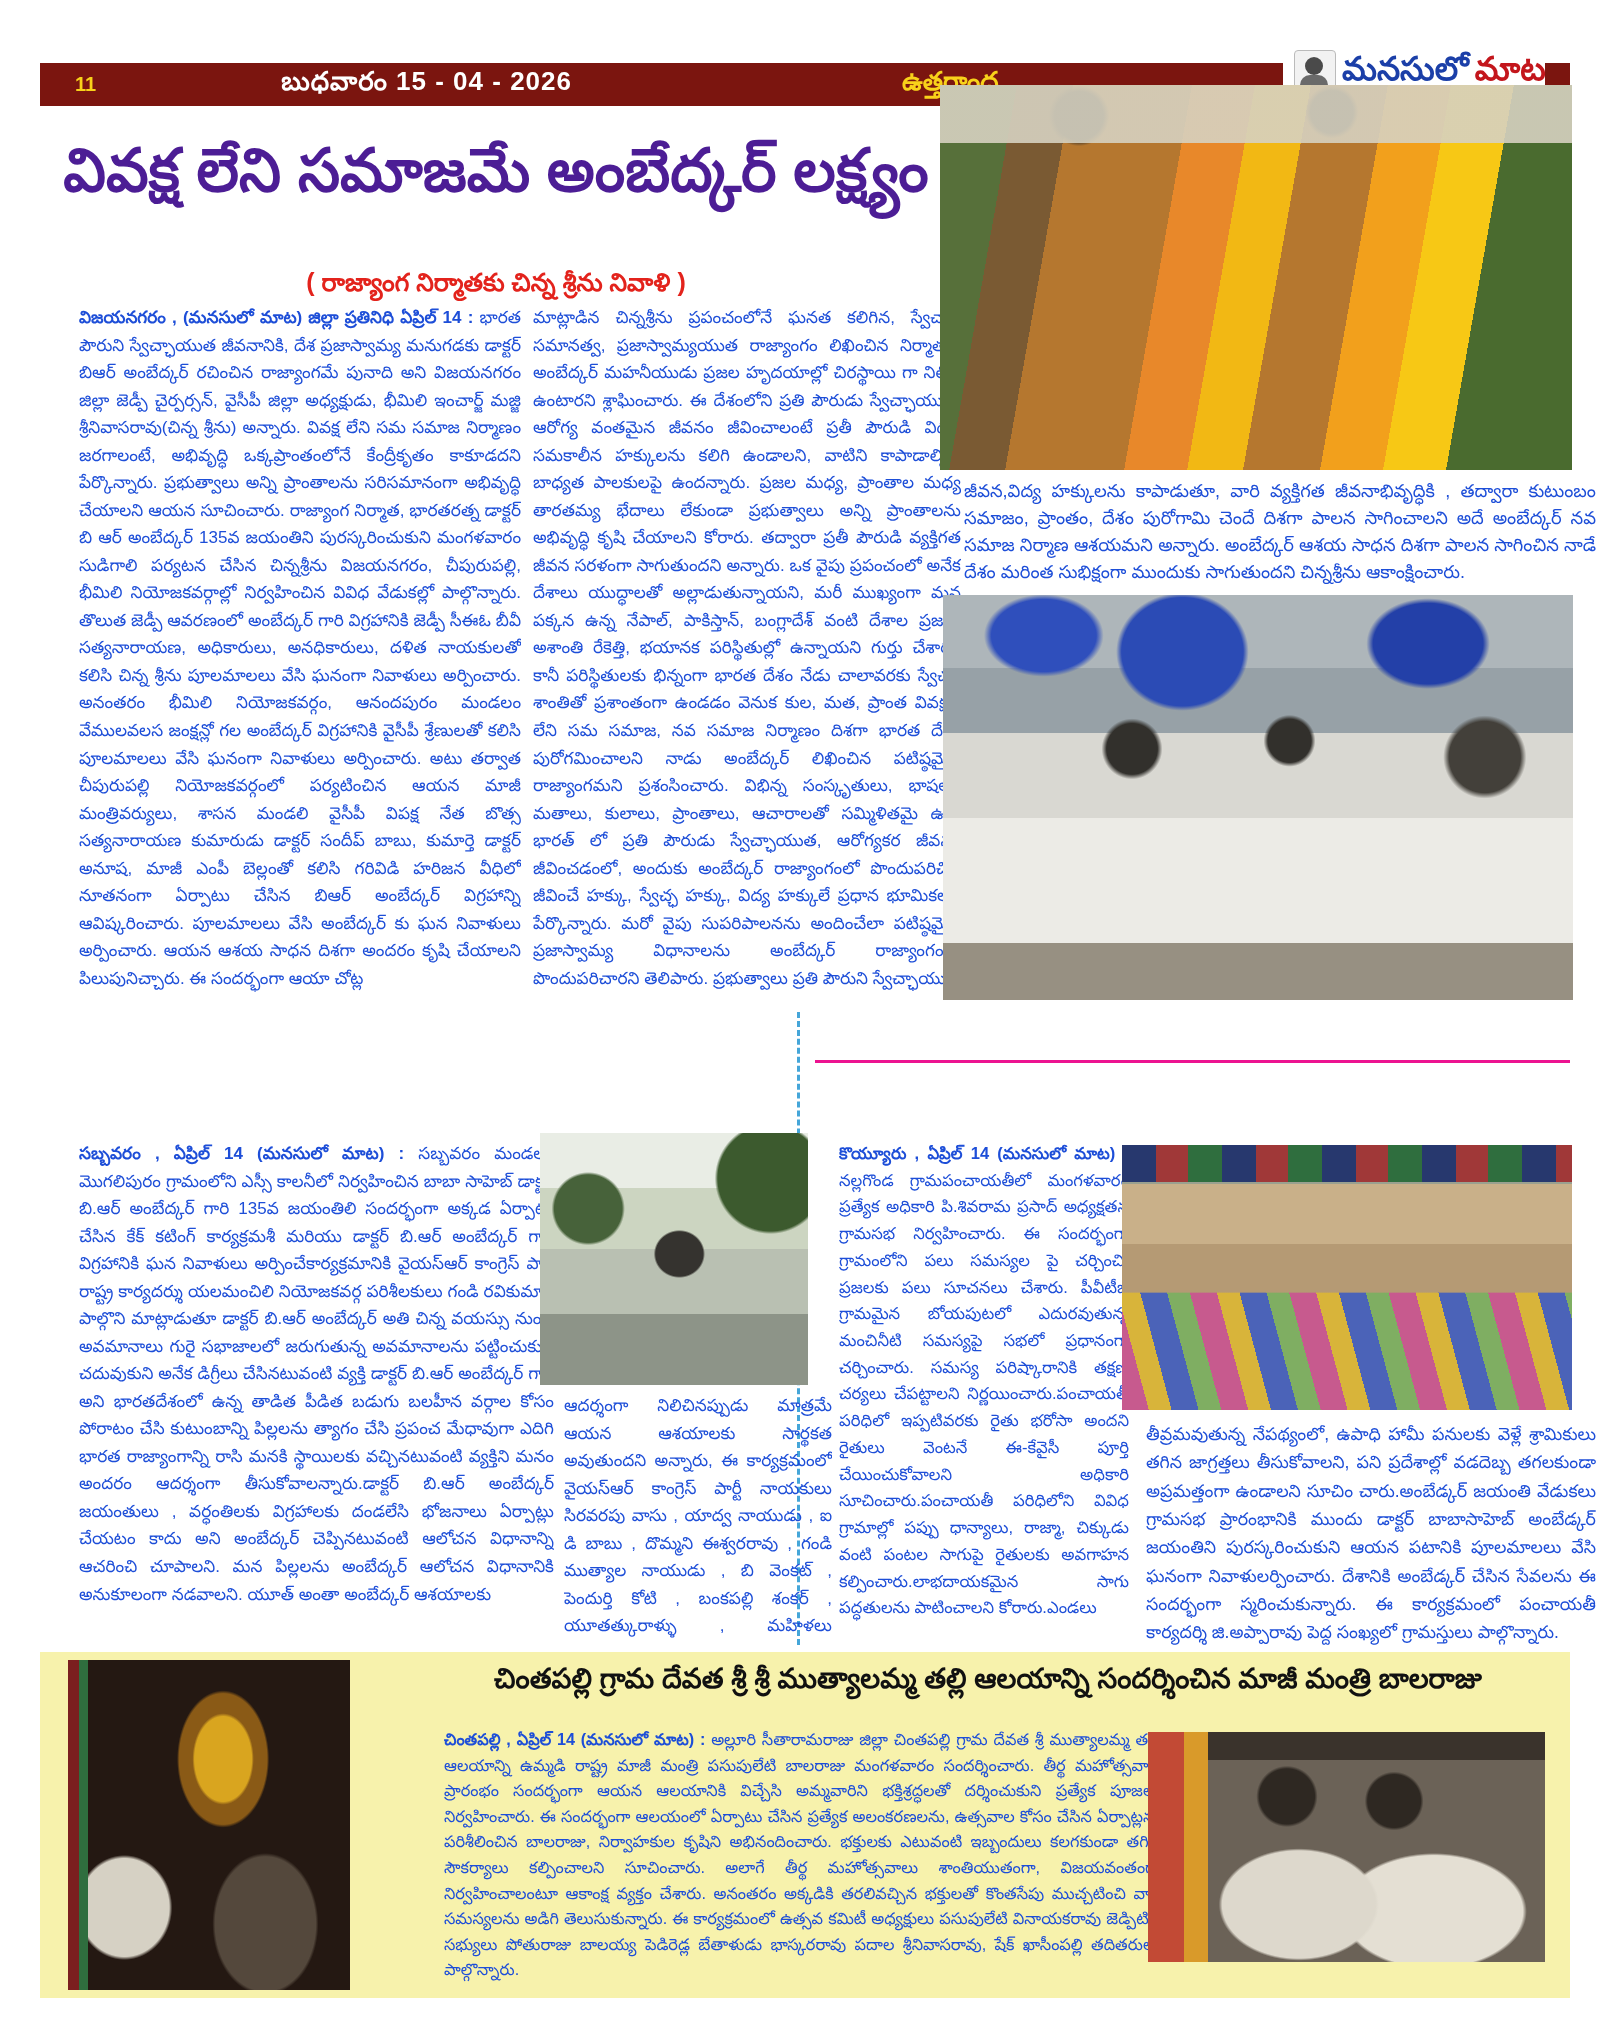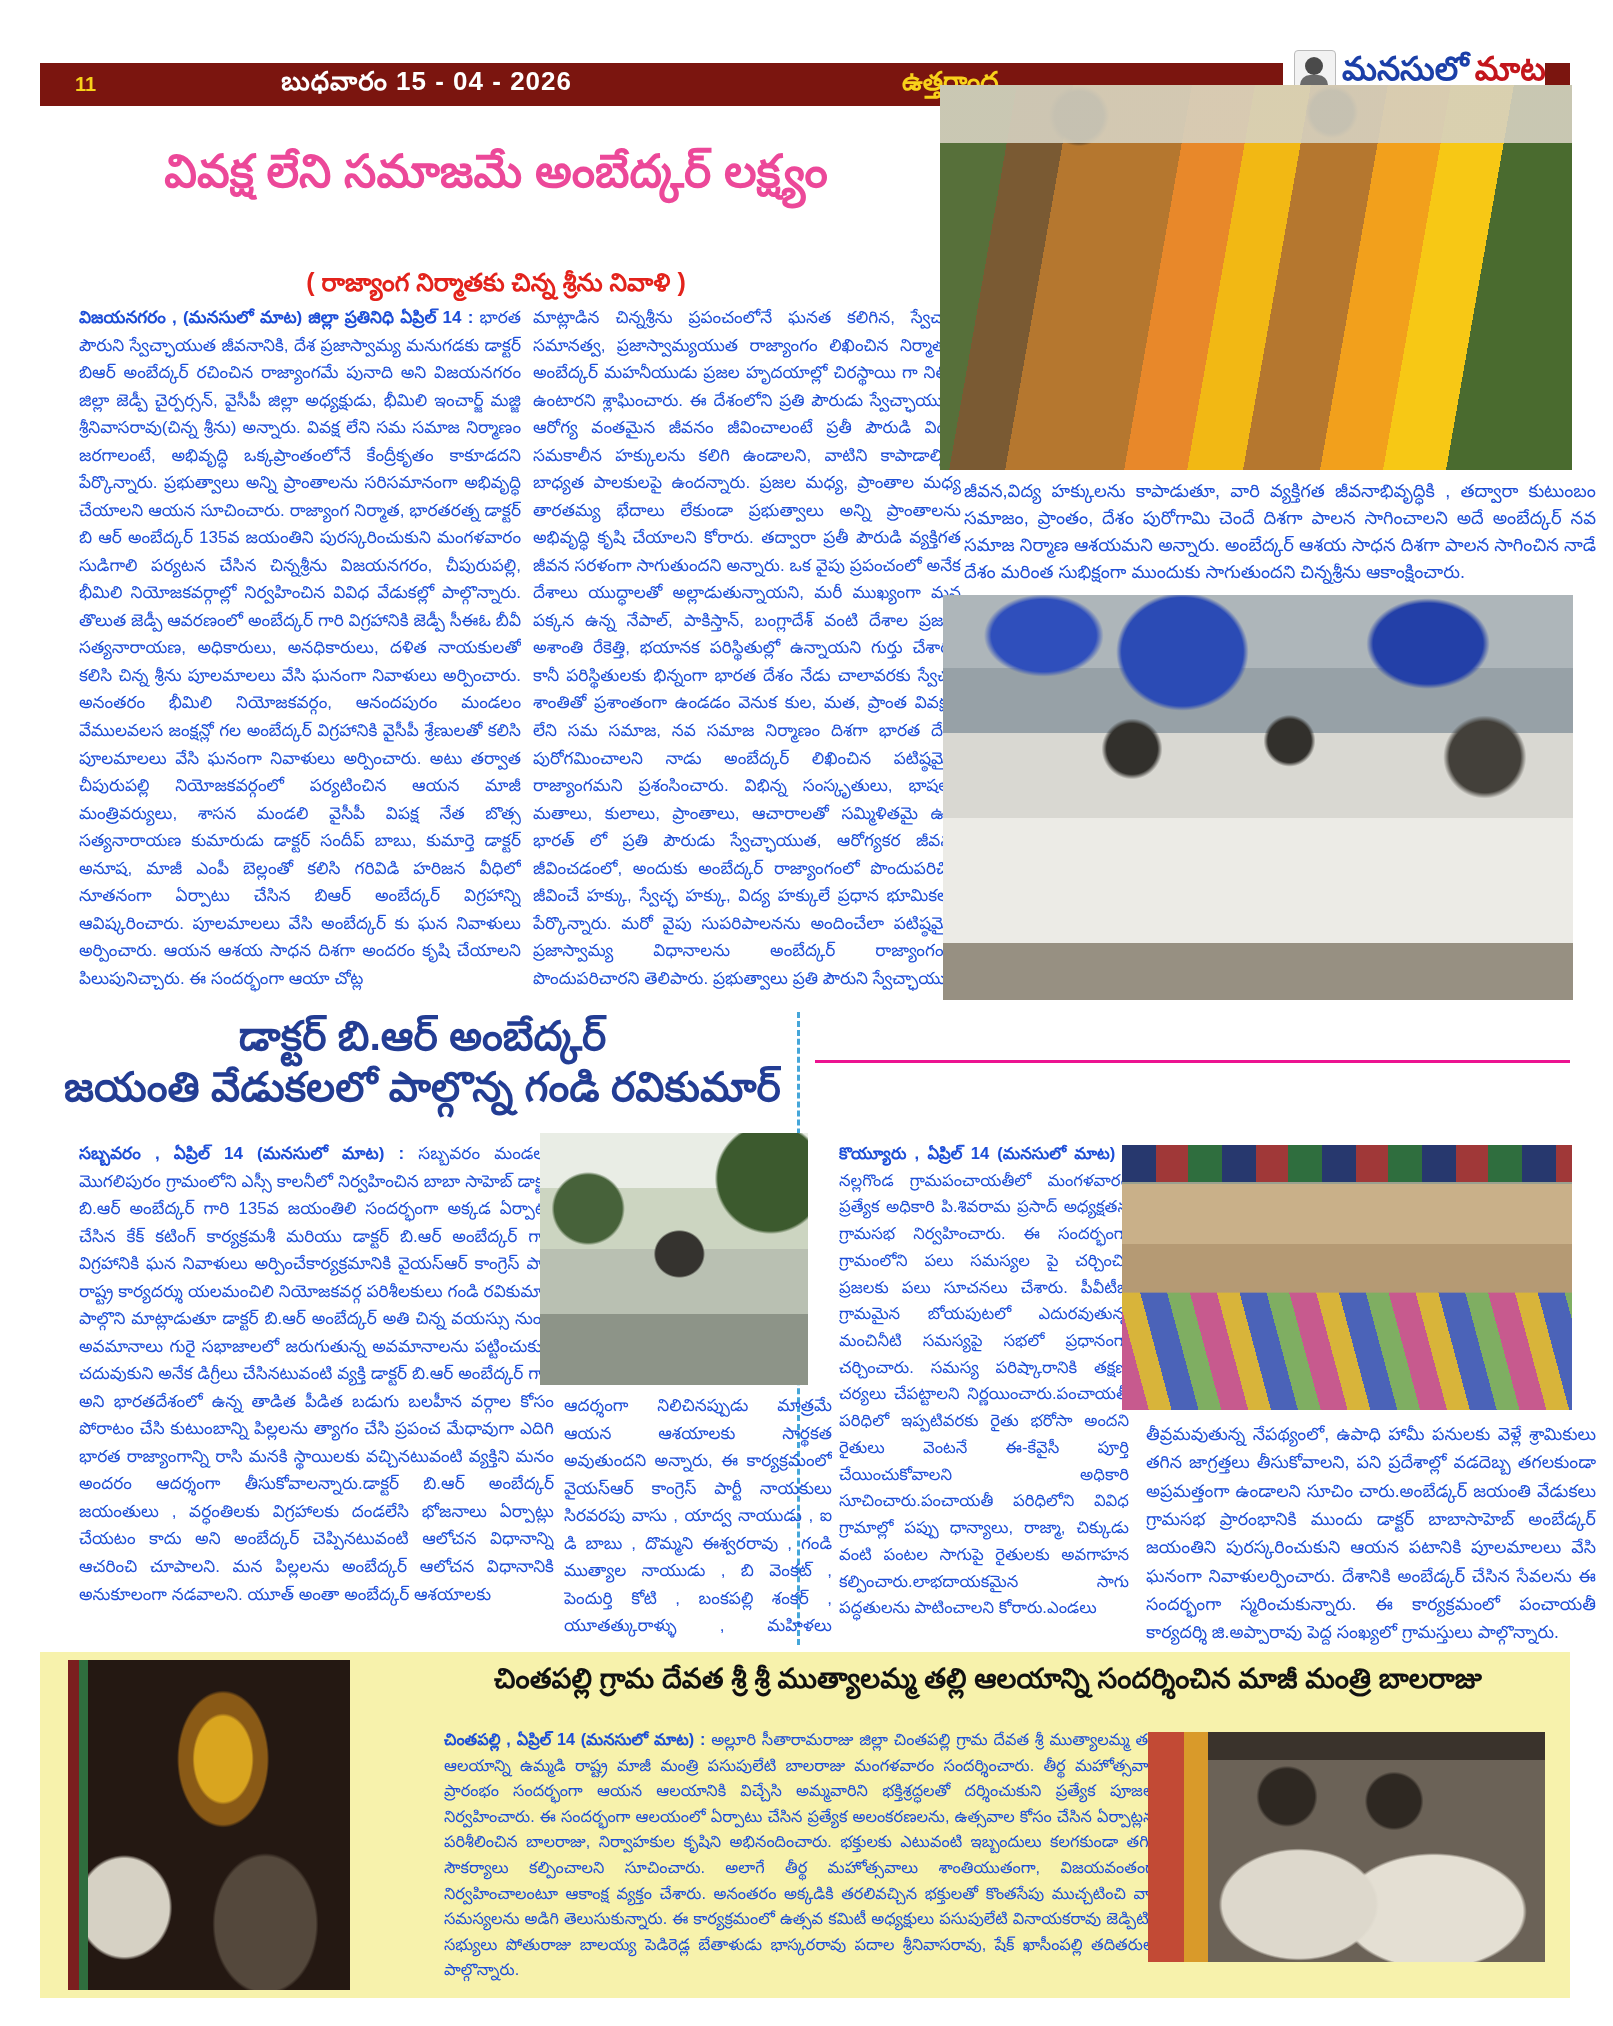--- a/index.html
+++ b/index.html
@@ -24,21 +24,21 @@
          font-size:9px;font-weight:bold;text-align:center;line-height:14px;letter-spacing:.5px;}
   .logo-line{position:absolute;left:56px;top:2px;width:200px;height:42px;font-weight:bold;font-size:33px;white-space:nowrap;text-align:center;}
   .logo-blue{color:#1b3fa8;}
   .logo-red{color:#c3161c;margin-left:6px;}
   .tagline-strip{position:absolute;left:56px;top:46px;width:196px;height:13px;background:#1b3fa8;color:#ffffff;
                  font-size:8px;line-height:13px;text-align:center;}
   .pen-icon{position:absolute;right:-12px;top:46px;width:0;height:0;border-left:10px solid #7b150f;
             border-top:6px solid transparent;border-bottom:6px solid transparent;transform:rotate(20deg);}
 
   
-  .h1-red{left:55px;top:112px;width:882px;height:152px;color:#ec4899;font-weight:bold;font-size:46px;
+  .h1-red{left:55px;top:112px;width:882px;height:152px;color:#4c1d95;font-weight:bold;font-size:60px;
           line-height:118px;text-align:center;white-space:nowrap;}
   .subhead{left:55px;top:268px;width:882px;color:#e3231c;font-weight:bold;font-size:25px;text-align:center;}
   .bodytxt{font-size:17px;line-height:1.62;text-align:justify;color:#1d4ed8;margin-left:24px;}
   .dl{font-weight:bold;}
   .a1c1{left:55px;top:304px;width:442px;height:700px;overflow:hidden;}
   .a1c2{left:509px;top:304px;width:428px;height:700px;overflow:hidden;}
   .caption1{left:940px;top:478px;width:632px;height:108px;font-size:18px;line-height:1.5;text-align:justify;}
 
   
   .photo{background-color:#9aa08f;}
@@ -135,24 +135,20 @@
   <div class="abs a1c2 bodytxt">
     <span>మాట్లాడిన చిన్నశ్రీను ప్రపంచంలోనే ఘనత కలిగిన, స్వేచ్ఛా, సమానత్వ, ప్రజాస్వామ్యయుత రాజ్యాంగం లిఖించిన నిర్మాతగా అంబేద్కర్ మహనీయుడు ప్రజల హృదయాల్లో చిరస్థాయి గా నిలిచి ఉంటారని శ్లాఘించారు. ఈ దేశంలోని ప్రతి పౌరుడు స్వేచ్ఛాయుత, ఆరోగ్య వంతమైన జీవనం జీవించాలంటే ప్రతీ పౌరుడి విద్య, సమకాలీన హక్కులను కలిగి ఉండాలని, వాటిని కాపాడాల్సిన బాధ్యత పాలకులపై ఉందన్నారు. ప్రజల మధ్య, ప్రాంతాల మధ్య తారతమ్య భేదాలు లేకుండా ప్రభుత్వాలు అన్ని ప్రాంతాలను అభివృద్ధి కృషి చేయాలని కోరారు. తద్వారా ప్రతీ పౌరుడి వ్యక్తిగత జీవన సరళంగా సాగుతుందని అన్నారు. ఒక వైపు ప్రపంచంలో అనేక దేశాలు యుద్ధాలతో అల్లాడుతున్నాయని, మరీ ముఖ్యంగా మన పక్కన ఉన్న నేపాల్, పాకిస్తాన్, బంగ్లాదేశ్ వంటి దేశాల ప్రజల్లో అశాంతి రేకెత్తి, భయానక పరిస్థితుల్లో ఉన్నాయని గుర్తు చేశారు. కానీ పరిస్థితులకు భిన్నంగా భారత దేశం నేడు చాలావరకు స్వేచ్ఛ, శాంతితో ప్రశాంతంగా ఉండడం వెనుక కుల, మత, ప్రాంత వివక్షత లేని సమ సమాజ, నవ సమాజ నిర్మాణం దిశగా భారత దేశం పురోగమించాలని నాడు అంబేద్కర్ లిఖించిన పటిష్ఠమైన రాజ్యాంగమని ప్రశంసించారు. విభిన్న సంస్కృతులు, భాషలు, మతాలు, కులాలు, ప్రాంతాలు, ఆచారాలతో సమ్మిళితమై ఉన్న భారత్ లో ప్రతి పౌరుడు స్వేచ్ఛాయుత, ఆరోగ్యకర జీవనం జీవించడంలో, అందుకు అంబేద్కర్ రాజ్యాంగంలో పొందుపరిచిన జీవించే హక్కు, స్వేచ్ఛ హక్కు, విద్య హక్కులే ప్రధాన భూమికలని పేర్కొన్నారు. మరో వైపు సుపరిపాలనను అందించేలా పటిష్ఠమైన ప్రజాస్వామ్య విధానాలను అంబేద్కర్ రాజ్యాంగంలో పొందుపరిచారని తెలిపారు. ప్రభుత్వాలు ప్రతి పౌరుని స్వేచ్ఛాయుత</span>
   </div>
 
   <div class="abs photo photo-statue"></div>
   <div class="abs caption1 bodytxt">జీవన,విద్య హక్కులను కాపాడుతూ, వారి వ్యక్తిగత జీవనాభివృద్ధికి , తద్వారా కుటుంబం సమాజం, ప్రాంతం, దేశం పురోగామి చెందే దిశగా పాలన సాగించాలని అదే అంబేద్కర్ నవ సమాజ నిర్మాణ ఆశయమని అన్నారు. అంబేద్కర్ ఆశయ సాధన దిశగా పాలన సాగించిన నాడే దేశం మరింత సుభిక్షంగా ముందుకు సాగుతుందని చిన్నశ్రీను ఆకాంక్షించారు.</div>
   <div class="abs photo photo-procession"></div>
 
   <div class="abs vdivider"></div>
 
-  <div class="abs h2-blue">
-    <div class="l1">డాక్టర్ బి.ఆర్ అంబేద్కర్</div>
-    <div class="l2">జయంతి వేడుకలలో పాల్గొన్న గండి రవికుమార్</div>
-  </div>
   <div class="abs a2c1 bodytxt">
     <span class="dl">సబ్బవరం , ఏప్రిల్ 14 (మనసులో మాట) : </span><span>సబ్బవరం మండలం మొగలిపురం గ్రామంలోని ఎస్సీ కాలనీలో నిర్వహించిన బాబా సాహెబ్ డాక్టర్ బి.ఆర్ అంబేద్కర్ గారి 135వ జయంతిలి సందర్భంగా అక్కడ ఏర్పాటు చేసిన కేక్ కటింగ్ కార్యక్రమశీ మరియు డాక్టర్ బి.ఆర్ అంబేద్కర్ గారి విగ్రహానికి ఘన నివాళులు అర్పించేకార్యక్రమానికి వైయస్ఆర్ కాంగ్రెస్ పార్టీ రాష్ట్ర కార్యదర్శు యలమంచిలి నియోజకవర్గ పరిశీలకులు గండి రవికుమార్ పాల్గొని మాట్లాడుతూ డాక్టర్ బి.ఆర్ అంబేద్కర్ అతి చిన్న వయస్సు నుండి అవమానాలు గురై సభాజాలలో జరుగుతున్న అవమానాలను పట్టించుకుని చదువుకుని అనేక డిగ్రీలు చేసినటువంటి వ్యక్తి డాక్టర్ బి.ఆర్ అంబేద్కర్ గారి అని భారతదేశంలో ఉన్న తాడిత పీడిత బడుగు బలహీన వర్గాల కోసం పోరాటం చేసి కుటుంబాన్ని పిల్లలను త్యాగం చేసి ప్రపంచ మేధావుగా ఎదిగి భారత రాజ్యాంగాన్ని రాసి మనకి స్థాయిలకు వచ్చినటువంటి వ్యక్తిని మనం అందరం ఆదర్శంగా తీసుకోవాలన్నారు.డాక్టర్ బి.ఆర్ అంబేద్కర్ జయంతులు , వర్ధంతిలకు విగ్రహాలకు దండలేసి భోజనాలు ఏర్పాట్లు చేయటం కాదు అని అంబేద్కర్ చెప్పినటువంటి ఆలోచన విధానాన్ని ఆచరించి చూపాలని. మన పిల్లలను అంబేద్కర్ ఆలోచన విధానానికి అనుకూలంగా నడవాలని. యూత్ అంతా అంబేద్కర్ ఆశయాలకు</span>
   </div>
   <div class="abs photo photo-speech"></div>
   <div class="abs a2c2 bodytxt">
     <span>ఆదర్శంగా నిలిచినప్పుడు మాత్రమే ఆయన ఆశయాలకు సార్థకత అవుతుందని అన్నారు, ఈ కార్యక్రమంలో వైయస్ఆర్ కాంగ్రెస్ పార్టీ నాయకులు సిరవరపు వాసు , యాద్వ నాయుడు , ఐ డి బాబు , దొమ్మని ఈశ్వరరావు , గండి ముత్యాల నాయుడు , బి వెంకట్ , పెందుర్తి కోటి , బంకపల్లి శంకర్ , యూతత్కురాళ్ళు , మహిళలు పాల్గొన్నారు</span>
   </div>
 
   <div class="abs h3-pink">
   </div>

